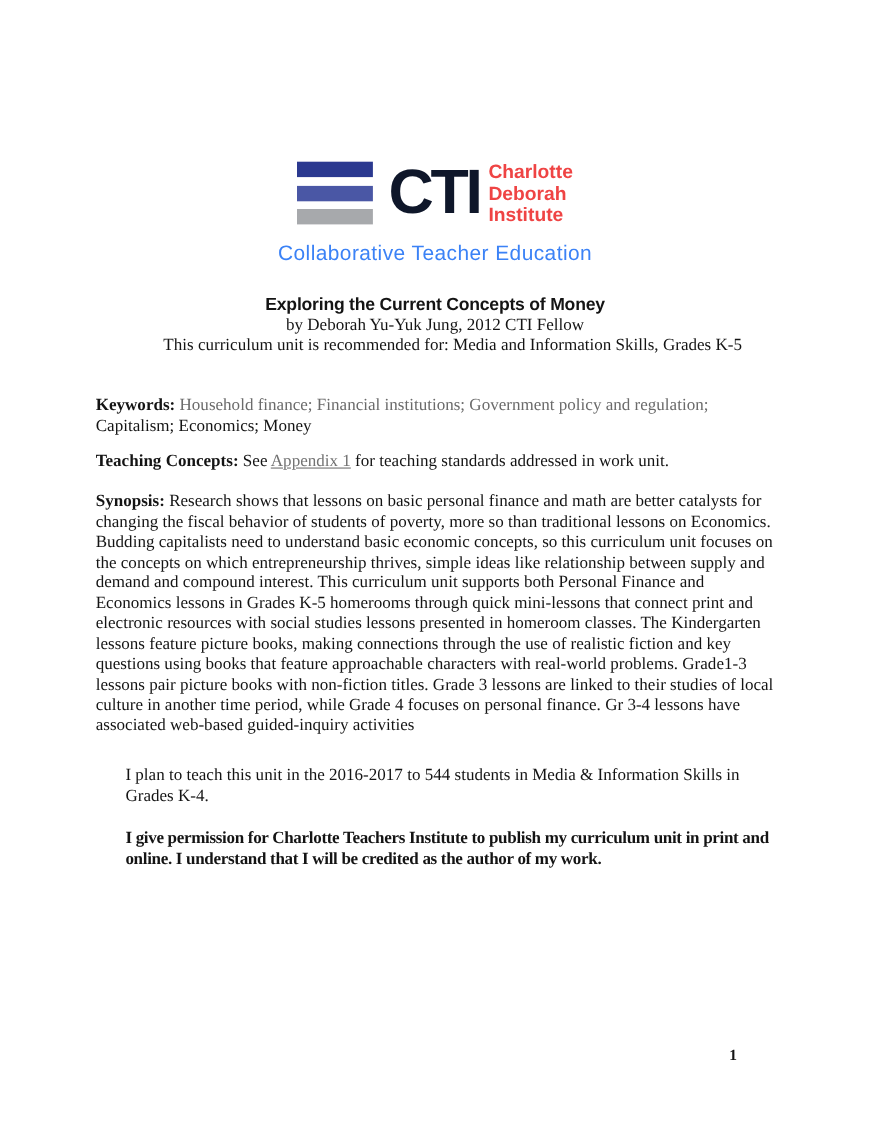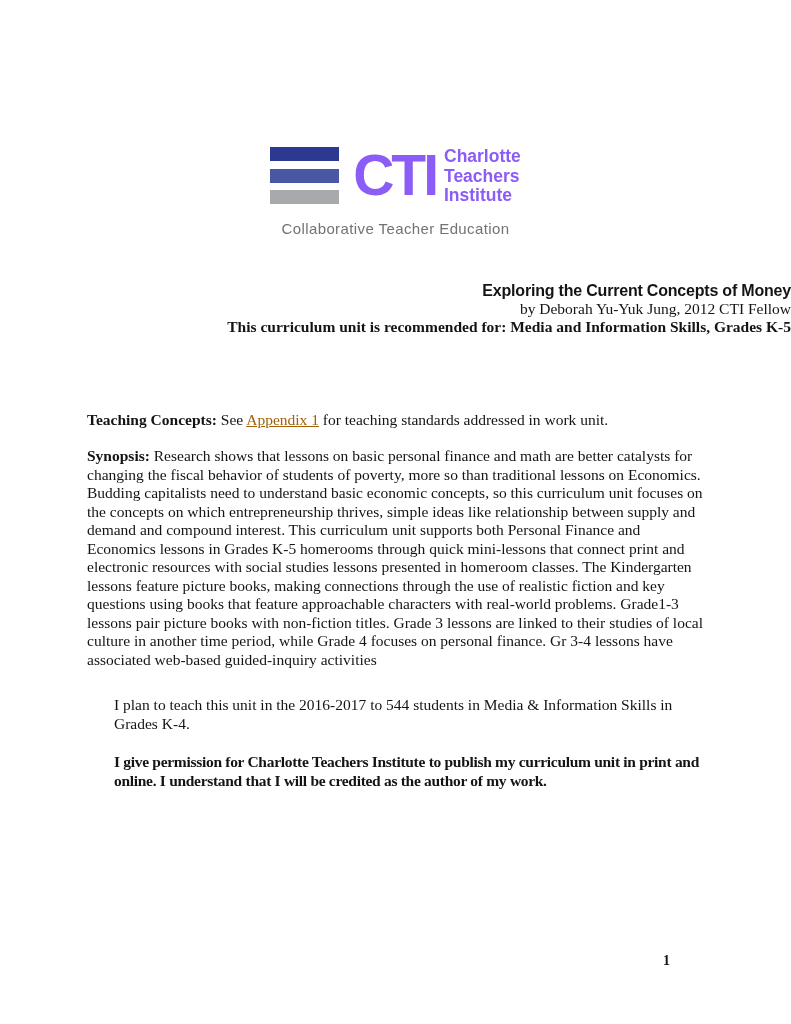--- a/index.html
+++ b/index.html
@@ -41,76 +41,76 @@
   .logo-bar { height: 14px; width: 100%; }
   .bar-top    { background: #2b3990; }
   .bar-middle { background: #4a57a5; }
   .bar-bottom { background: #a7a9ac; }
   .logo-cti {
     font-family: "Liberation Sans", sans-serif;
     font-weight: bold;
     font-size: 57px;
     line-height: 57px;
     letter-spacing: -3px;
-    color: #8b5cf6;
+    color: #0f172a;
     margin-right: 8px;
     margin-top: 1px;
   }
   .logo-org {
     font-family: "Liberation Sans", sans-serif;
     font-weight: bold;
     font-size: 17.5px;
     line-height: 19.5px;
-    color: #8b5cf6;
+    color: #ef4444;
     margin-top: 1px;
   }
   .logo-tagline {
     font-family: "Liberation Sans", sans-serif;
     font-weight: normal;
-    font-size: 15px;
+    font-size: 19px;
     letter-spacing: 0.4px;
-    color: #737373;
+    color: #3b82f6;
     margin-top: 14px;
   }
 
   
   .title-block {
     position: absolute;
-    top: 282px;
+    top: 269px;
     left: 0;
     width: 100%;
-    text-align: right;
+    text-align: center;
     font-size: 15.5px;
     line-height: 18px;
   }
   .doc-title {
     font-family: "Liberation Sans", sans-serif;
     font-weight: bold;
     font-size: 16px;
     letter-spacing: -0.2px;
     line-height: 18px;
   }
-  .doc-recommendation { font-weight: bold; margin-left: 32px; }
+  .doc-recommendation { font-weight: normal; margin-left: 32px; }
 
   
   .para {
     position: absolute;
     left: 87px;
     width: 622px;
     font-size: 15.5px;
     line-height: 18.5px;
     text-align: left;
   }
   .para-keywords  { top: 360px; }
   .para-standards { top: 411px; }
   .para-synopsis  { top: 447px; }
   .label-bold { font-weight: bold; }
   .keywords-gray { color: #6b6b6b; }
   .appendix-link {
-    color: #a16207;
+    color: #737373;
     text-decoration: underline;
     cursor: pointer;
   }
 
   .para-indent {
     position: absolute;
     left: 114px;
     width: 600px;
     font-size: 15.5px;
     line-height: 18.5px;
@@ -135,33 +135,34 @@
   <div class="logo-block">
     <div class="logo-row">
       <div class="logo-bars">
         <div class="logo-bar bar-top"></div>
         <div class="logo-bar bar-middle"></div>
         <div class="logo-bar bar-bottom"></div>
       </div>
       <div class="logo-cti">CTI</div>
       <div class="logo-org">
         <div>Charlotte</div>
-        <div>Teachers</div>
+        <div>Deborah</div>
         <div>Institute</div>
       </div>
     </div>
     <div class="logo-tagline">Collaborative Teacher Education</div>
   </div>
 
   <div class="title-block">
     <div class="doc-title">Exploring the Current Concepts of Money</div>
     <div class="doc-byline">by Deborah Yu-Yuk Jung, 2012 CTI Fellow</div>
     <div class="doc-recommendation">This curriculum unit is recommended for: Media and Information Skills, Grades K-5</div>
   </div>
 
+  <p class="para para-keywords"><span class="label-bold">Keywords: </span><span class="keywords-gray">Household finance; Financial institutions; Government policy and regulation; </span><span>Capitalism; Economics; Money</span></p>
 
   <p class="para para-standards"><span class="label-bold">Teaching Concepts: </span><span>See </span><a class="appendix-link">Appendix 1</a><span> for teaching standards addressed in work unit.</span></p>
 
   <p class="para para-synopsis"><span class="label-bold">Synopsis: </span><span>Research shows that lessons on basic personal finance and math are better catalysts for changing the fiscal behavior of students of poverty, more so than traditional lessons on Economics. Budding capitalists need to understand basic economic concepts, so this curriculum unit focuses on the concepts on which entrepreneurship thrives, simple ideas like relationship between supply and demand and compound interest. This curriculum unit supports both Personal Finance and Economics lessons in Grades K-5 homerooms through quick mini-lessons that connect print and electronic resources with social studies lessons presented in homeroom classes. The Kindergarten lessons feature picture books, making connections through the use of realistic fiction and key questions using books that feature approachable characters with real-world problems. Grade1-3 lessons pair picture books with non-fiction titles. Grade 3 lessons are linked to their studies of local culture in another time period, while Grade 4 focuses on personal finance. Gr 3-4 lessons have associated web-based guided-inquiry activities</span></p>
 
   <p class="para-indent para-teach-plan">I plan to teach this unit in the 2016-2017 to 544 students in Media &amp; Information Skills in Grades K-4.</p>
   <p class="para-indent para-permission">I give permission for Charlotte Teachers Institute to publish my curriculum unit in print and online. I understand that I will be credited as the author of my work.</p>
 
   <div class="page-number">1</div>
 

